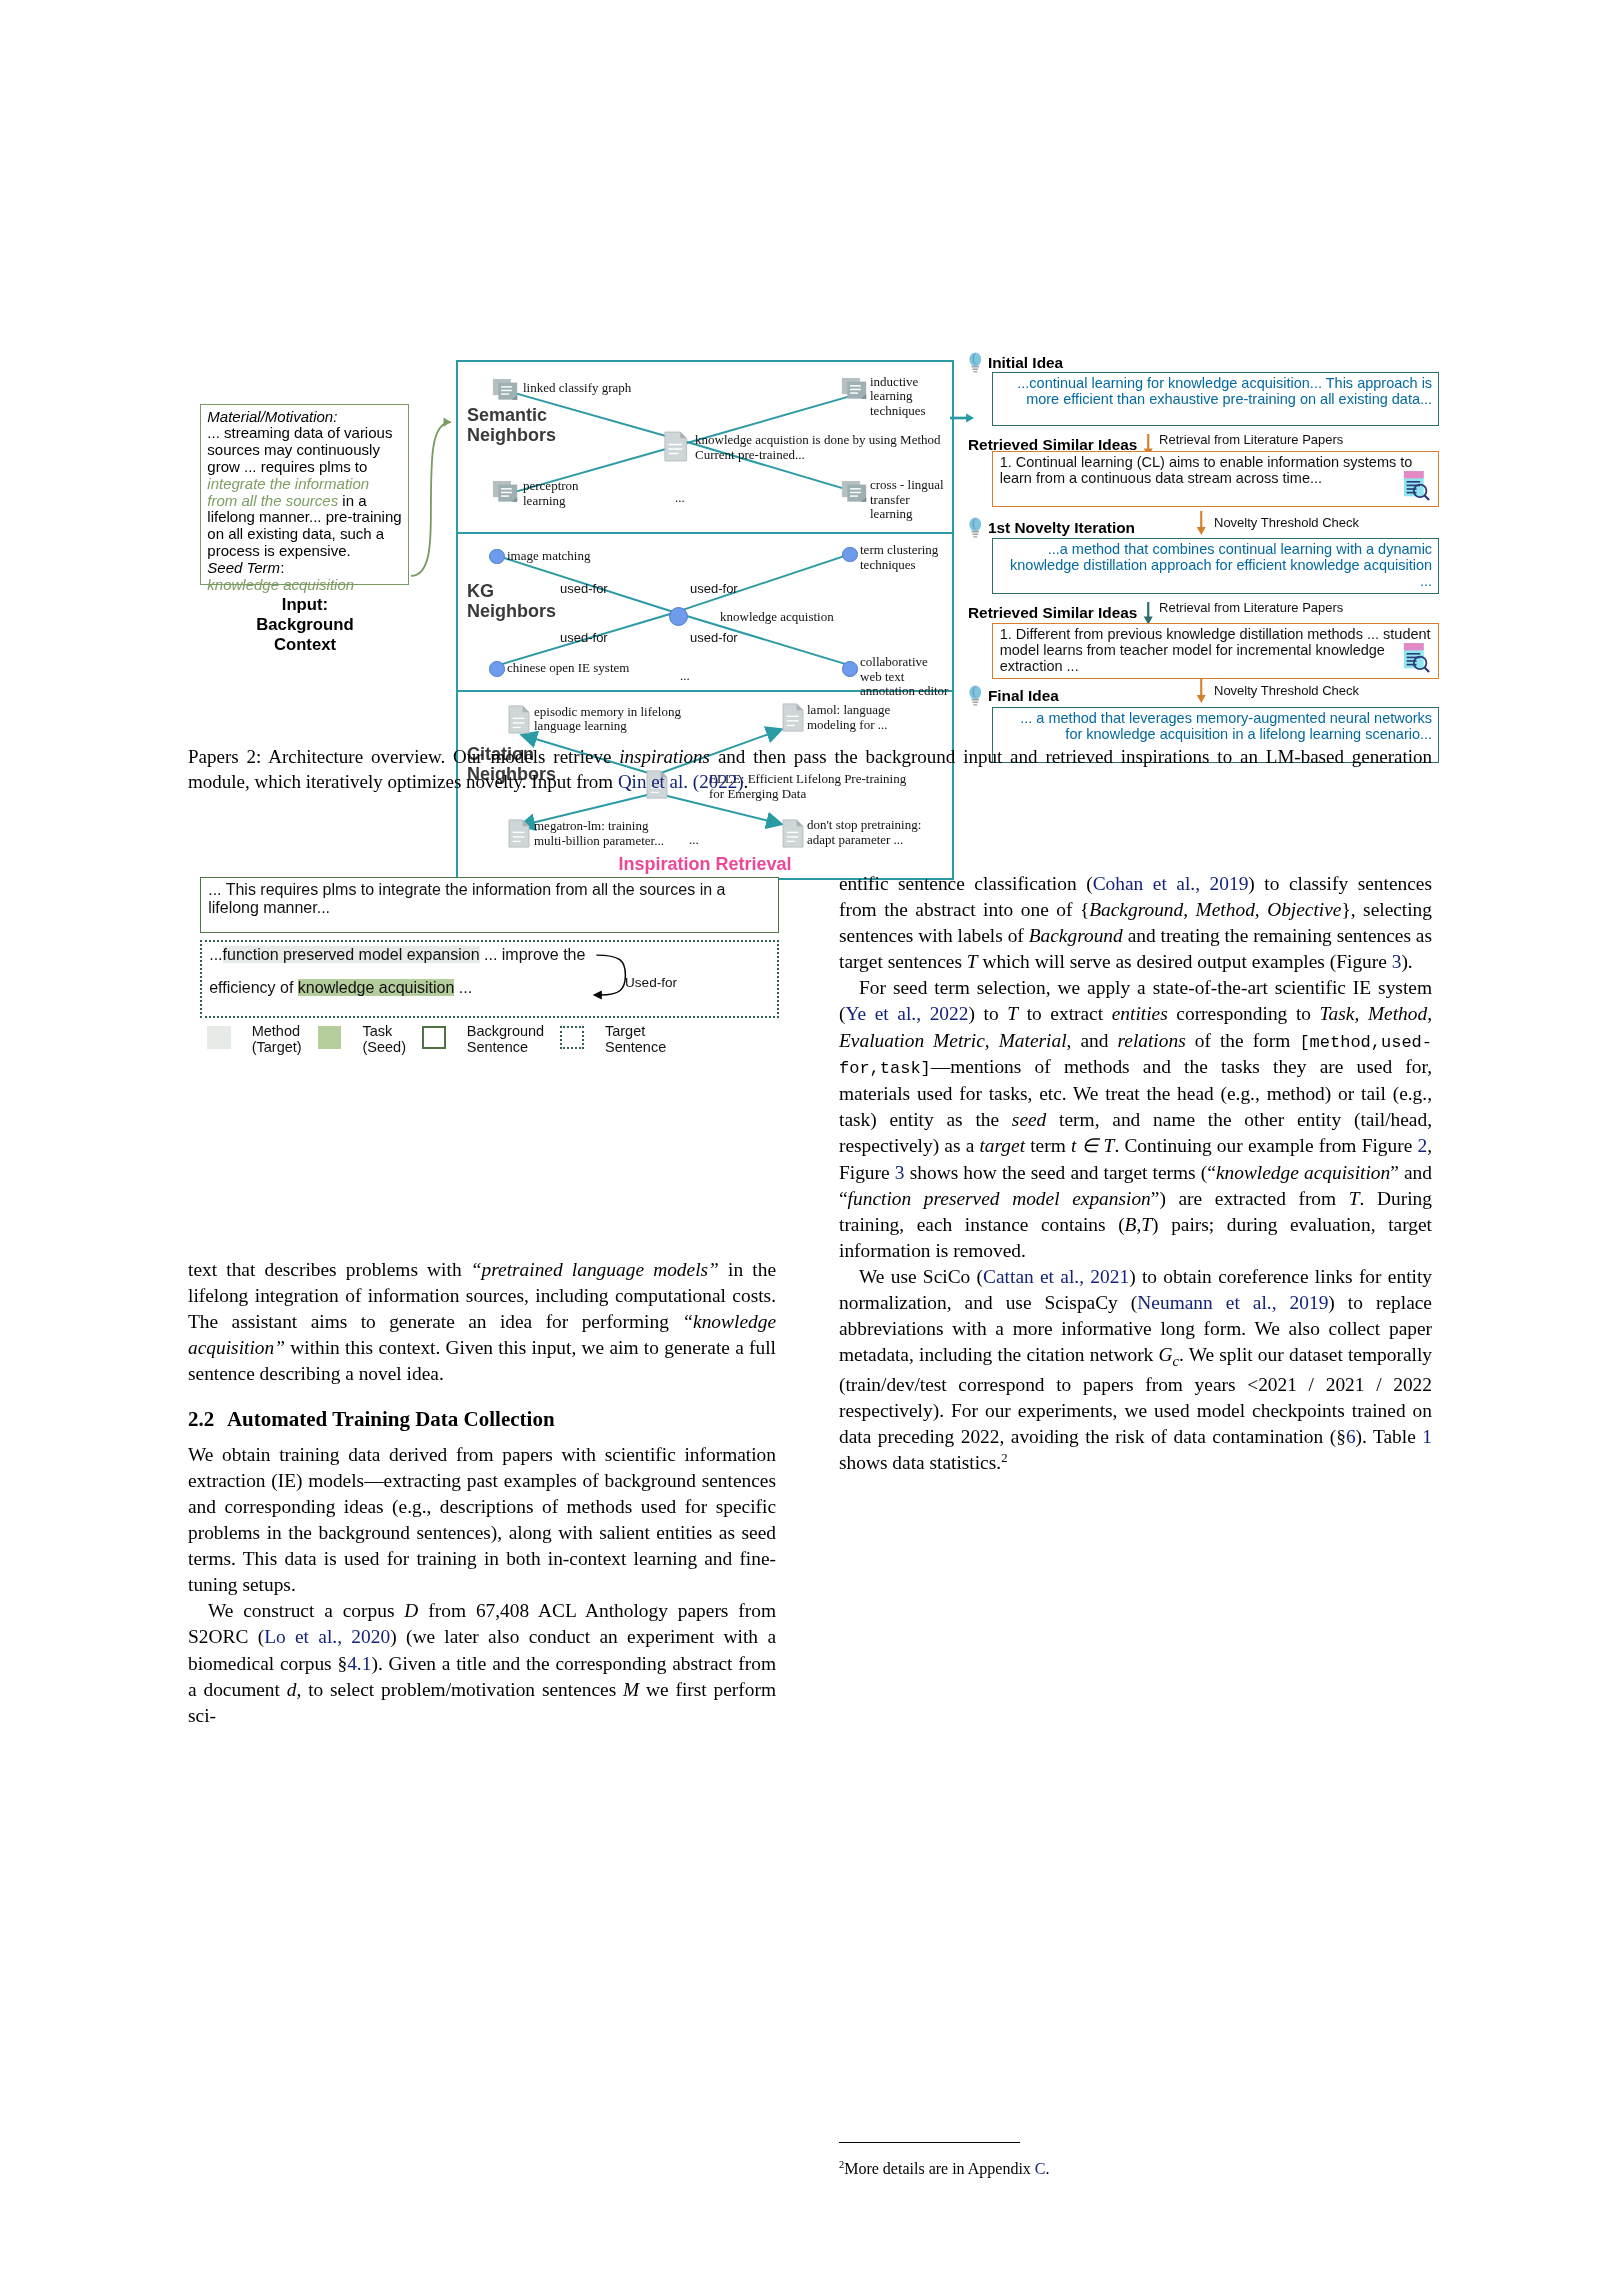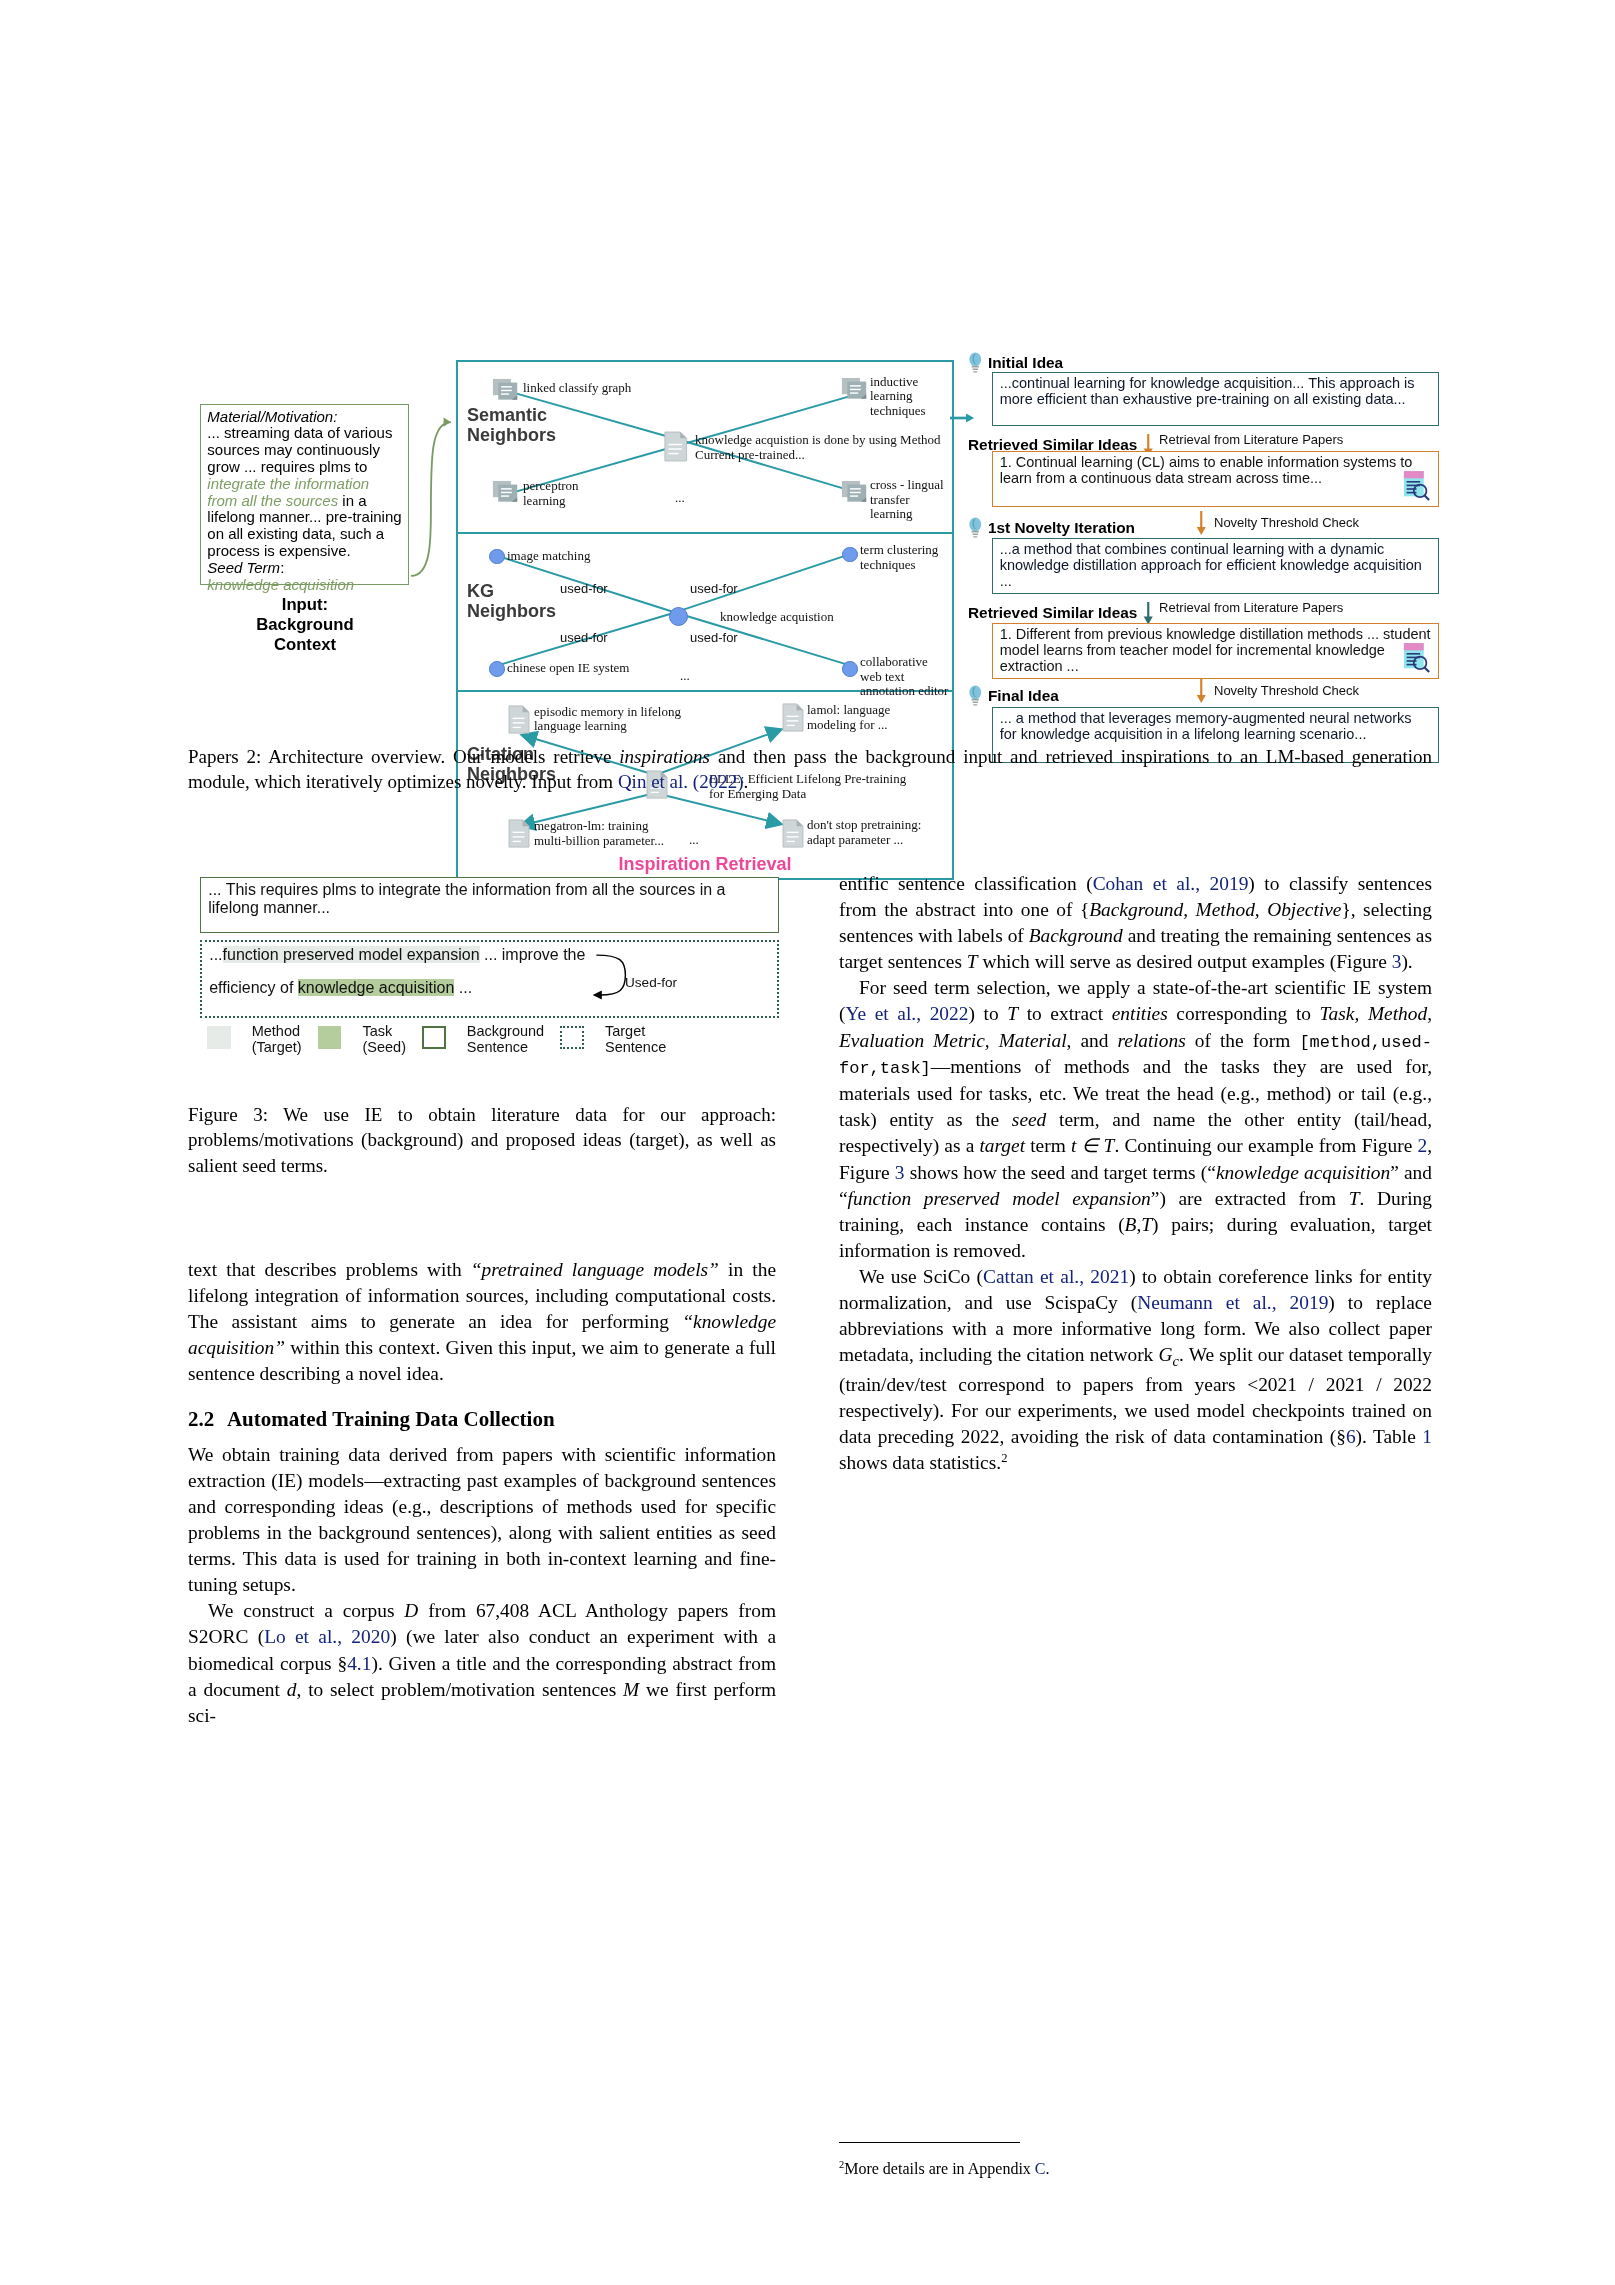--- a/index.html
+++ b/index.html
@@ -64,21 +64,21 @@
   
   #right-panel{position:absolute;left:968px;top:185px;width:470px;height:507px;}
   .stage-head{
     display:flex;align-items:center;gap:5.4px;
     font-family:"Liberation Sans", sans-serif;font-weight:bold;font-size:15.4px;color:#000;
   }
   .bulb{width:14.5px;height:22px;flex:none;}
   .idea-box{
     border:1.8px solid #2d6d6d;background:#fff;box-sizing:border-box;
     padding:2.7px 5.4px 3.6px 7.2px;
-    font-family:"Liberation Sans", sans-serif;font-size:14.5px;line-height:1.1;color:#0f172a;
+    font-family:"Liberation Sans", sans-serif;font-size:14.5px;line-height:1.1;color:#0369a1;text-align:right;
   }
   .retr-box{
     border:1.8px solid #d3802c;background:#fff;box-sizing:border-box;
     padding:2.7px 5.4px 3.6px 7.2px;position:relative;
     font-family:"Liberation Sans", sans-serif;font-size:14.5px;line-height:1.1;color:#111;
   }
   .retr-head{
     display:flex;align-items:flex-end;gap:3.6px;
     font-family:"Liberation Sans", sans-serif;font-weight:bold;font-size:15.4px;color:#000;
   }
@@ -465,21 +465,20 @@
       <div class="lg">
         <div class="sw sw-tgt"></div>
         <div>
           <span>Target</span>
           <span>Sentence</span>
         </div>
       </div>
     </div>
   </div>
 
-  <div class="caption" id="cap3"><span>Figure 3:</span><span>  We use IE to obtain literature data for our approach: problems/motivations (background) and proposed ideas (target), as well as salient seed terms.</span></div>
 
   <div class="col" id="col-left">
     <p class="noindent"><span>text that describes problems with </span><span class="it">“pretrained language models”</span><span> in the lifelong integration of information sources, including computational costs. The assistant aims to generate an idea for performing </span><span class="it">“knowledge acquisition”</span><span> within this context. Given this input, we aim to generate a full sentence describing a novel idea.</span></p>
 
     <h3><span class="num">2.2</span><span>Automated Training Data Collection</span></h3>
 
     <p class="noindent">We obtain training data derived from papers with scientific information extraction (IE) models—extracting past examples of background sentences and corresponding ideas (e.g., descriptions of methods used for specific problems in the background sentences), along with salient entities as seed terms. This data is used for training in both in-context learning and fine-tuning setups.</p>
 
     <p><span>We construct a corpus </span><span class="cal">D</span><span> from 67,408 ACL Anthology papers from S2ORC (</span><span class="lnk">Lo et al., 2020</span><span>) (we later also conduct an experiment with a biomedical corpus §</span><span class="lnk">4.1</span><span>).  Given a title and the corresponding abstract from a document </span><span class="it">d</span><span>, to select problem/motivation sentences </span><span class="cal">M</span><span> we first perform sci-</span></p>
   </div>

